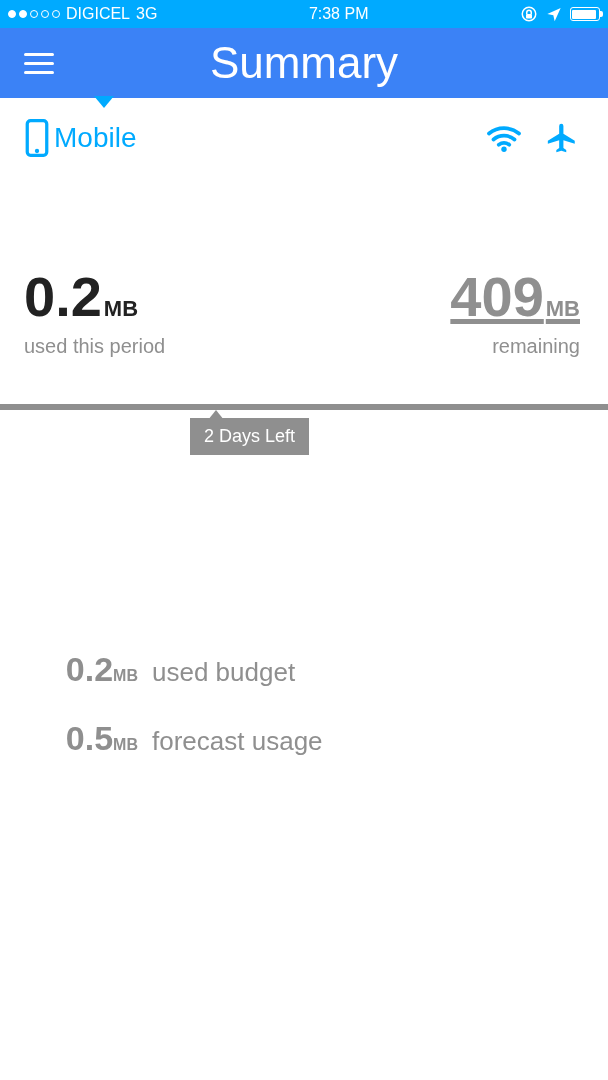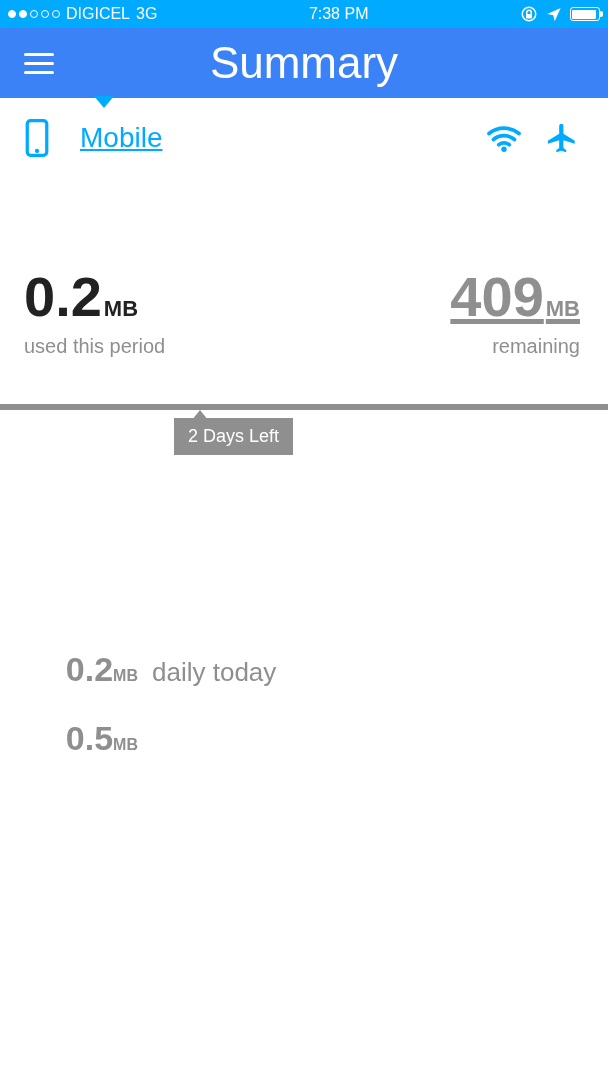--- a/index.html
+++ b/index.html
@@ -11,32 +11,32 @@
   .dot { width: 8px; height: 8px; border-radius: 50%; border: 1px solid #fff; }
   .dot.filled { background: #fff; }
   .battery { width: 30px; height: 14px; border: 1.5px solid #fff; border-radius: 3px; position: relative; display: flex; align-items: center; }
   .battery::after { content: ""; position: absolute; right: -4px; top: 3px; width: 3px; height: 6px; background: #fff; border-radius: 0 2px 2px 0; }
   .battery-fill { background: #fff; height: 9px; margin-left: 1px; width: 24px; border-radius: 1px; }
   .header { background: #3b82f6; color: #fff; height: 70px; display: flex; align-items: center; position: relative; }
   .menu-btn { position: absolute; left: 24px; display: flex; flex-direction: column; gap: 6px; }
   .menu-btn span { width: 30px; height: 3px; background: #fff; border-radius: 2px; }
   .title { flex: 1; text-align: center; font-size: 44px; font-weight: 300; }
   .tabbar { display: flex; align-items: center; justify-content: space-between; padding: 20px 28px 16px 24px; position: relative; }
-  .tab-mobile { display: flex; align-items: center; gap: 30px; color: #00aaff; font-size: 28px; font-weight: 300; position: relative; text-decoration: underline; }
+  .tab-mobile { display: flex; align-items: center; gap: 4px; color: #00aaff; font-size: 28px; font-weight: 300; position: relative; }
   .tab-mobile-pointer { position: absolute; left: 94px; top: -2px; width: 0; height: 0; border-left: 10px solid transparent; border-right: 10px solid transparent; border-top: 12px solid #00aaff; }
   .tab-icons { display: flex; align-items: center; gap: 22px; color: #00aaff; }
   .usage-row { display: flex; justify-content: space-between; align-items: flex-end; padding: 90px 28px 18px 24px; }
   .big-num { font-size: 56px; font-weight: 700; color: #222; }
   .big-num .unit { font-size: 22px; font-weight: 700; margin-left: 2px; }
   .right .big-num { color: #8f8f8f; text-decoration: underline; }
   .sub-label { color: #8f8f8f; font-size: 20px; font-weight: 300; margin-top: 6px; }
   .right { text-align: right; }
   .divider-wrap { position: relative; margin-top: 28px; }
   .divider { height: 6px; background: #8f8f8f; width: 100%; }
-  .badge { position: absolute; top: 14px; left: 174px; background: #8f8f8f; color: #fff; padding: 8px 14px; font-size: 18px; font-weight: 400; }
+  .badge { position: absolute; top: 14px; left: 190px; background: #8f8f8f; color: #fff; padding: 8px 14px; font-size: 18px; font-weight: 400; }
   .badge::before { content: ""; position: absolute; top: -8px; left: 18px; width: 0; height: 0; border-left: 8px solid transparent; border-right: 8px solid transparent; border-bottom: 10px solid #8f8f8f; }
   .stats { padding: 240px 28px 0 28px; }
   .stat-row { display: flex; align-items: baseline; gap: 14px; margin-bottom: 30px; }
   .stat-num { font-size: 34px; font-weight: 700; color: #8f8f8f; width: 110px; text-align: right; }
   .stat-num .unit { font-size: 16px; font-weight: 700; }
   .stat-label { font-size: 26px; font-weight: 300; color: #8f8f8f; }
   svg { display: block; }
 </style>
 </head>
 <body>
@@ -116,18 +116,19 @@
 </div>
 
 <div class="divider-wrap">
   <div class="divider"></div>
   <div class="badge">2 Days Left</div>
 </div>
 
 <div class="stats">
   <div class="stat-row">
     <div class="stat-num"><span>0.2</span><span class="unit">MB</span></div>
-    <div class="stat-label">daily today</div>
+    <div class="stat-label">used budget</div>
   </div>
   <div class="stat-row">
     <div class="stat-num"><span>0.5</span><span class="unit">MB</span></div>
+    <div class="stat-label">forecast usage</div>
   </div>
 </div>
 
 </body></html>

